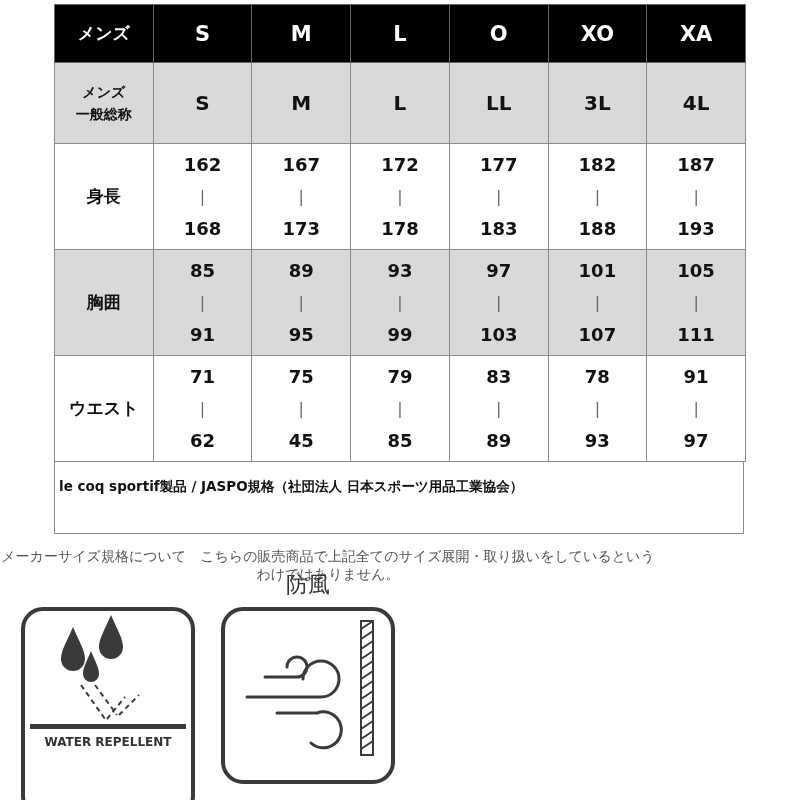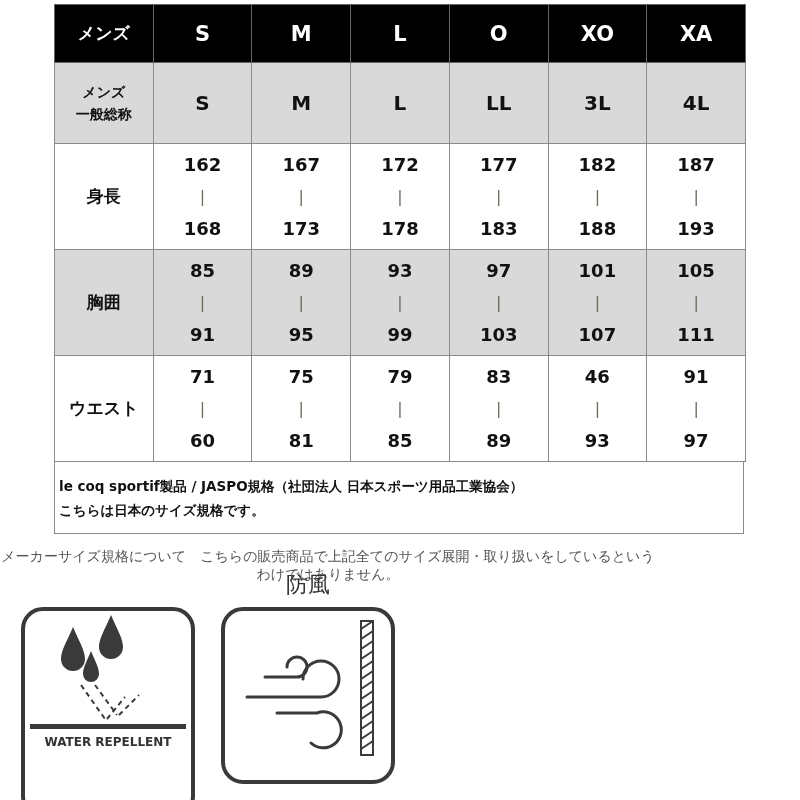--- a/index.html
+++ b/index.html
@@ -142,65 +142,64 @@
             <span>111</span>
           </div>
         </td>
   </tr>
   <tr class="row-data row-w">
     <td class="first">ウエスト</td>
     <td>
           <div class="range">
             <span>71</span>
             <span class="sep">|</span>
-            <span>60</span>
+            <span>62</span>
           </div>
         </td>
     <td>
           <div class="range">
             <span>75</span>
             <span class="sep">|</span>
-            <span>81</span>
+            <span>45</span>
           </div>
         </td>
     <td>
           <div class="range">
             <span>79</span>
             <span class="sep">|</span>
             <span>85</span>
           </div>
         </td>
     <td>
           <div class="range">
             <span>83</span>
             <span class="sep">|</span>
             <span>89</span>
           </div>
         </td>
     <td>
           <div class="range">
-            <span>46</span>
+            <span>78</span>
             <span class="sep">|</span>
             <span>93</span>
           </div>
         </td>
     <td>
           <div class="range">
             <span>91</span>
             <span class="sep">|</span>
             <span>97</span>
           </div>
         </td>
   </tr>
 </tbody>
   </table>
 
 <div class="note">
   <div>le coq sportif製品 / JASPO規格（社団法人 日本スポーツ用品工業協会）</div>
-  <div>こちらは日本のサイズ規格です。</div>
 </div>
 
 <div class="footnote">メーカーサイズ規格について　こちらの販売商品で上記全てのサイズ展開・取り扱いをしているというわけではありません。</div>
 
 <div class="icon-box wr">
   <svg width="166" height="120" viewBox="0 0 166 120" style="position:absolute;left:0;top:0;">
     <path d="M48 16 C41 32 36 40 36 48 A12 12 0 0 0 60 48 C60 40 55 32 48 16Z" fill="#3a3a3a"></path>
     <path d="M86 4 C79 20 74 28 74 36 A12 12 0 0 0 98 36 C98 28 93 20 86 4Z" fill="#3a3a3a"></path>
     <path d="M66 40 C61 52 58 57 58 63 A8 8 0 0 0 74 63 C74 57 71 52 66 40Z" fill="#3a3a3a"></path>
     <g stroke="#3a3a3a" stroke-width="2" stroke-dasharray="5 4" fill="none">

